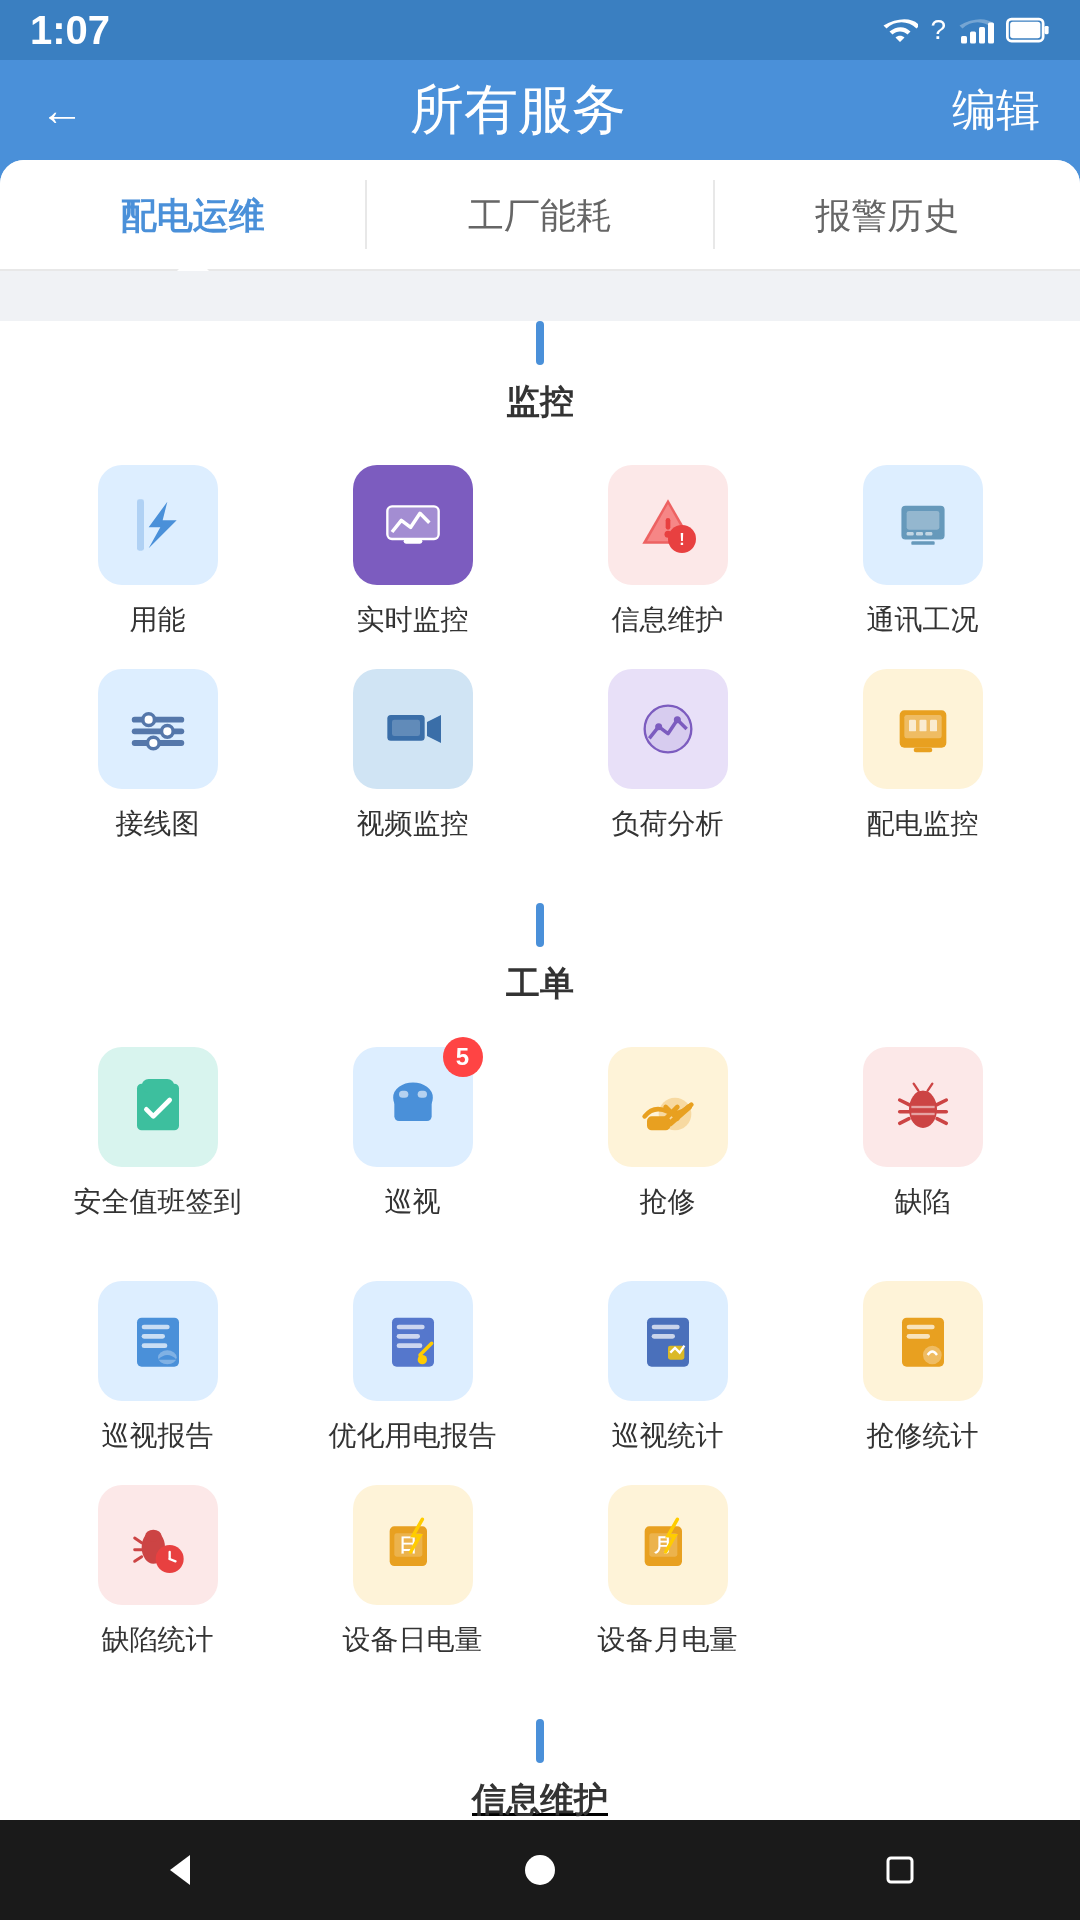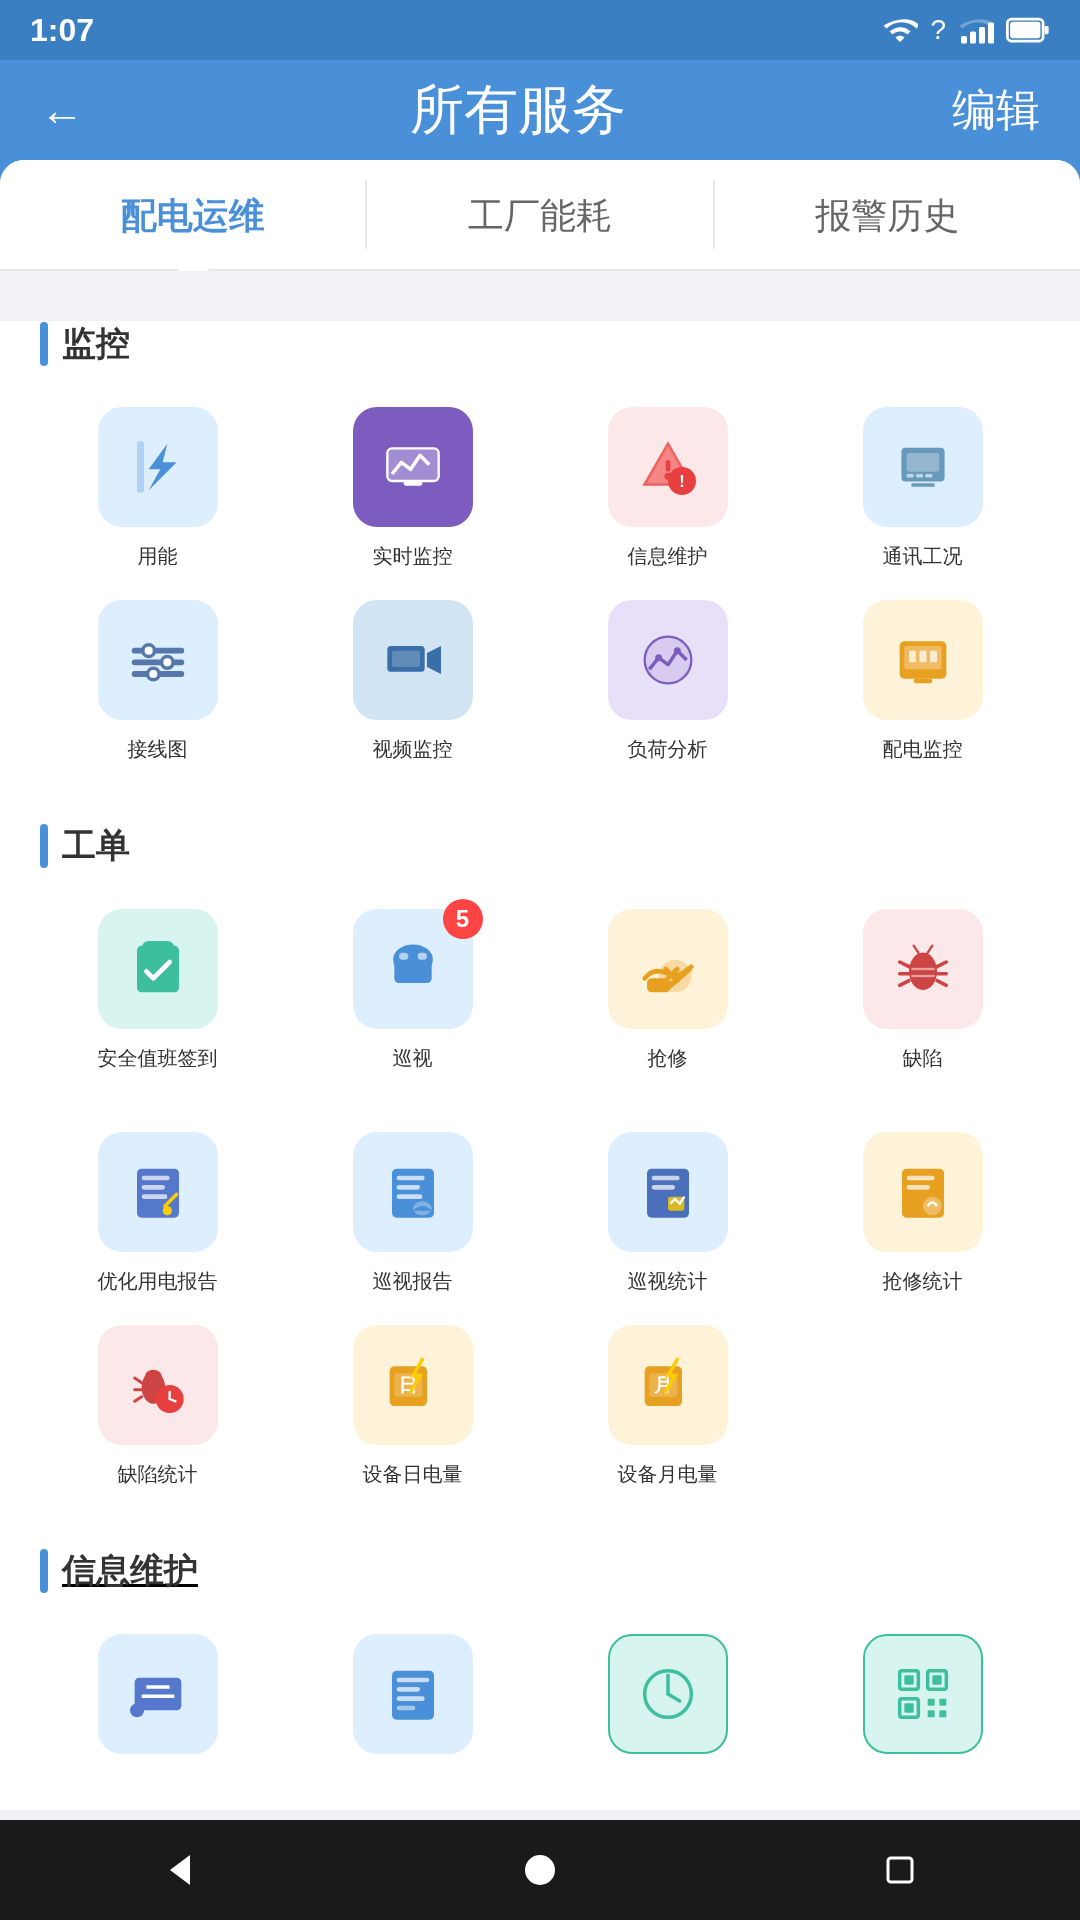--- a/index.html
+++ b/index.html
@@ -17,21 +17,21 @@
       width: 100%;
       height: 60px;
       background: #3a7fc1;
       display: flex;
       align-items: center;
       justify-content: space-between;
       padding: 0 30px;
       color: white;
     }
     .status-time {
-      font-size: 32px;
+      font-size: 40px;
       font-weight: bold;
     }
     .status-icons {
       display: flex;
       gap: 12px;
       align-items: center;
     }
 
     
     .header {
@@ -120,20 +120,21 @@
       margin-top: 50px;
     }
     .section-title {
       display: flex;
       align-items: center;
       gap: 14px;
       font-size: 34px;
       font-weight: 600;
       color: #333;
       margin-bottom: 40px;
+      flex-direction: column;
     }
     .section-bar {
       width: 8px;
       height: 44px;
       background: #4a90d9;
       border-radius: 4px;
     }
 
     
     .grid {
@@ -175,21 +176,21 @@
       width: 40px;
       height: 40px;
       display: flex;
       align-items: center;
       justify-content: center;
       font-size: 24px;
       font-weight: bold;
     }
 
     .item-label {
-      font-size: 20px;
+      font-size: 28px;
       color: #333;
       text-align: center;
     }
 
     
     .bottom-nav {
       position: fixed;
       bottom: 0;
       width: 1080px;
       height: 100px;
@@ -441,44 +442,44 @@
 
       </div>
     </div>
 
     <div class="section" style="margin-top:60px;">
       <div class="grid">
 
         <div class="grid-item">
           <div class="icon-wrap" style="background:#ddeeff;">
             <svg viewBox="0 0 60 60" fill="none">
+              <rect x="12" y="10" width="36" height="42" rx="4" fill="#4a90d9"></rect>
+              <rect x="16" y="16" width="24" height="4" rx="2" fill="white" opacity="0.7"></rect>
+              <rect x="16" y="24" width="20" height="4" rx="2" fill="white" opacity="0.7"></rect>
+              <rect x="16" y="32" width="22" height="4" rx="2" fill="white" opacity="0.7"></rect>
+
+              <ellipse cx="38" cy="44" rx="8" ry="6" fill="white" opacity="0.3"></ellipse>
+              <path d="M30 46 Q38 38 46 46" fill="#4a90d9"></path>
+            </svg>
+          </div>
+          <span class="item-label">巡视报告</span>
+        </div>
+
+        <div class="grid-item">
+          <div class="icon-wrap" style="background:#ddeeff;">
+            <svg viewBox="0 0 60 60" fill="none">
               <rect x="12" y="10" width="36" height="42" rx="4" fill="#5577cc"></rect>
               <rect x="16" y="16" width="24" height="4" rx="2" fill="white" opacity="0.7"></rect>
               <rect x="16" y="24" width="20" height="4" rx="2" fill="white" opacity="0.7"></rect>
               <rect x="16" y="32" width="22" height="4" rx="2" fill="white" opacity="0.7"></rect>
               <path d="M36 42 L46 32" stroke="#ffcc00" stroke-width="3" stroke-linecap="round"></path>
               <circle cx="38" cy="46" r="4" fill="#ffcc00"></circle>
             </svg>
           </div>
           <span class="item-label">优化用电报告</span>
-        </div>
-
-        <div class="grid-item">
-          <div class="icon-wrap" style="background:#ddeeff;">
-            <svg viewBox="0 0 60 60" fill="none">
-              <rect x="12" y="10" width="36" height="42" rx="4" fill="#4a90d9"></rect>
-              <rect x="16" y="16" width="24" height="4" rx="2" fill="white" opacity="0.7"></rect>
-              <rect x="16" y="24" width="20" height="4" rx="2" fill="white" opacity="0.7"></rect>
-              <rect x="16" y="32" width="22" height="4" rx="2" fill="white" opacity="0.7"></rect>
-
-              <ellipse cx="38" cy="44" rx="8" ry="6" fill="white" opacity="0.3"></ellipse>
-              <path d="M30 46 Q38 38 46 46" fill="#4a90d9"></path>
-            </svg>
-          </div>
-          <span class="item-label">巡视报告</span>
         </div>
 
         <div class="grid-item">
           <div class="icon-wrap" style="background:#ddeeff;">
             <svg viewBox="0 0 60 60" fill="none">
               <rect x="12" y="10" width="36" height="42" rx="4" fill="#4a70bb"></rect>
               <rect x="16" y="16" width="24" height="4" rx="2" fill="white" opacity="0.7"></rect>
               <rect x="16" y="24" width="20" height="4" rx="2" fill="white" opacity="0.7"></rect>
               <rect x="30" y="34" width="14" height="12" rx="2" fill="#ffcc00" opacity="0.8"></rect>
               <polyline points="32,40 36,36 40,40 44,34" stroke="white" stroke-width="2" fill="none"></polyline>

